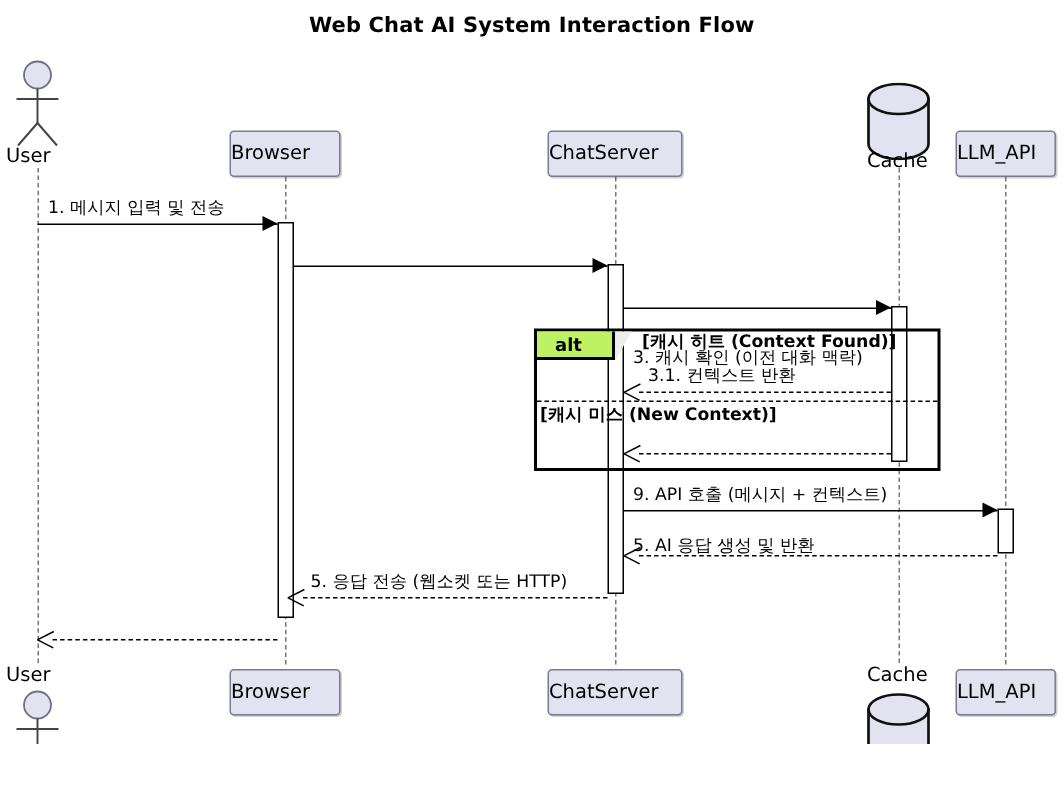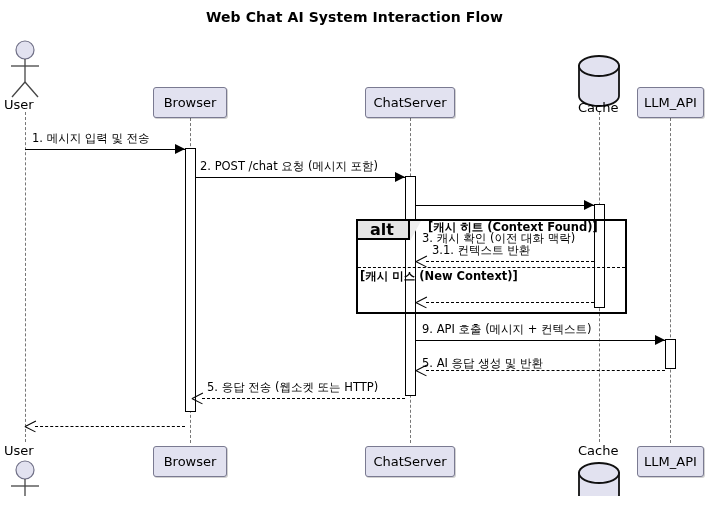--- a/index.html
+++ b/index.html
@@ -32,21 +32,21 @@
     box-sizing: border-box;
     background: #E2E2F0;
     border: 1px solid #7A7A91;
     border-radius: 3px;
     color: #000000;
     font-size: 13px;
     text-align: center;
     line-height: 1.0;
     display: flex;
     align-items: center;
-    justify-content: center;
+    justify-content: flex-start;
     box-shadow: 1px 1px 0 rgba(0,0,0,0.18);
   }
   
   .actor {
     position: absolute;
     width: 44px;
     height: 56px;
   }
   .actor-label {
     position: absolute;
@@ -125,24 +125,24 @@
   
   #alt-frame {
     position: absolute;
     box-sizing: border-box;
     border: 2px solid #000000;
     background: transparent;
   }
   #alt-tab {
     position: absolute;
     box-sizing: border-box;
-    background: #e5e5e5;
+    background: #bef264;
     border-right: 2px solid #000;
     border-bottom: 2px solid #000;
-    font-size: 16px;
+    font-size: 12px;
     font-weight: bold;
     color: #000;
     display: flex;
     align-items: center;
     padding-left: 12px;
   }
   #alt-tab-corner {
     position: absolute;
     width: 0; height: 0;
     border-left: 11px solid #EDEDED;
@@ -216,21 +216,20 @@
   </div>
   <div id="alt-tab-corner" style="left:410px; top:221px;"></div>
   <div class="alt-cond" style="left:428px; top:220px;">[캐시 히트 (Context Found)]</div>
   <div class="alt-divider" style="left:358px; top:267px; width:267px;"></div>
   <div class="alt-cond" style="left:360px; top:269px;">[캐시 미스 (New Context)]</div>
 
   <div class="msg-label" style="left:32px; top:131px;">1. 메시지 입력 및 전송</div>
   <div class="msg-line" style="left:25px; top:149px; width:160px;"></div>
   <div class="arrow right" style="left:175px; top:144px;"></div>
 
-  <div class="msg-label" style="left:200px; top:159px;">2. POST /chat 요청 (메시지 포함)</div>
   <div class="msg-line" style="left:196px; top:177px; width:209px;"></div>
   <div class="arrow right" style="left:395px; top:172px;"></div>
 
   <div class="msg-label" style="left:422px; top:187px;margin-top:44px;">3. 캐시 확인 (이전 대화 맥락)</div>
   <div class="msg-line" style="left:416px; top:205px; width:178px;"></div>
   <div class="arrow right" style="left:584px; top:200px;"></div>
 
   <div class="msg-label" style="left:432px; top:243px;">3.1. 컨텍스트 반환</div>
   <div class="msg-line dashed" style="left:426px; top:261px; width:168px;"></div>
   <div class="arrow open-left" style="left:416px; top:256px;"></div>

